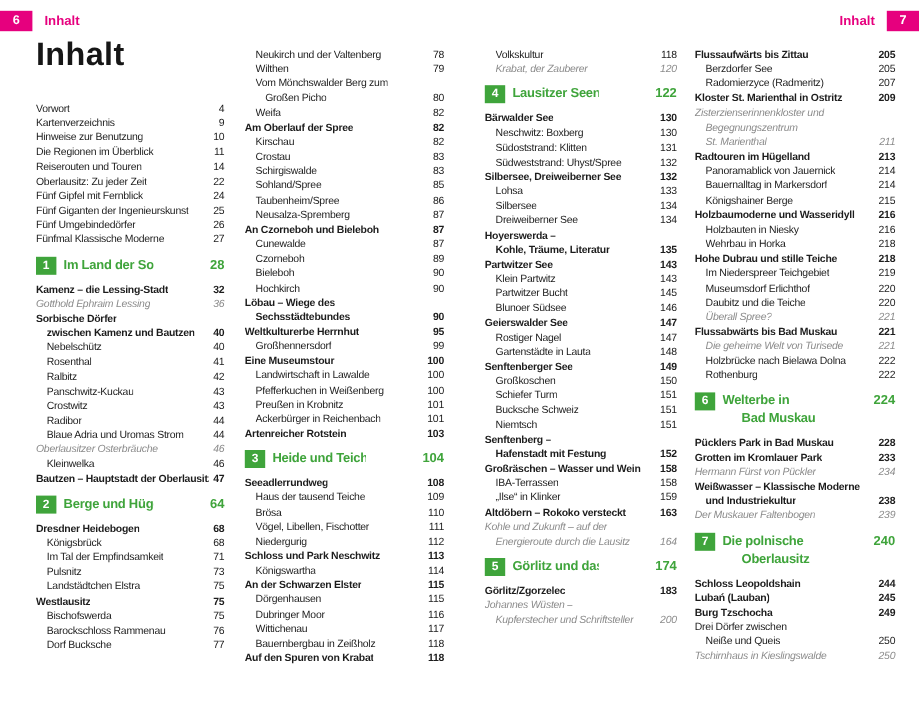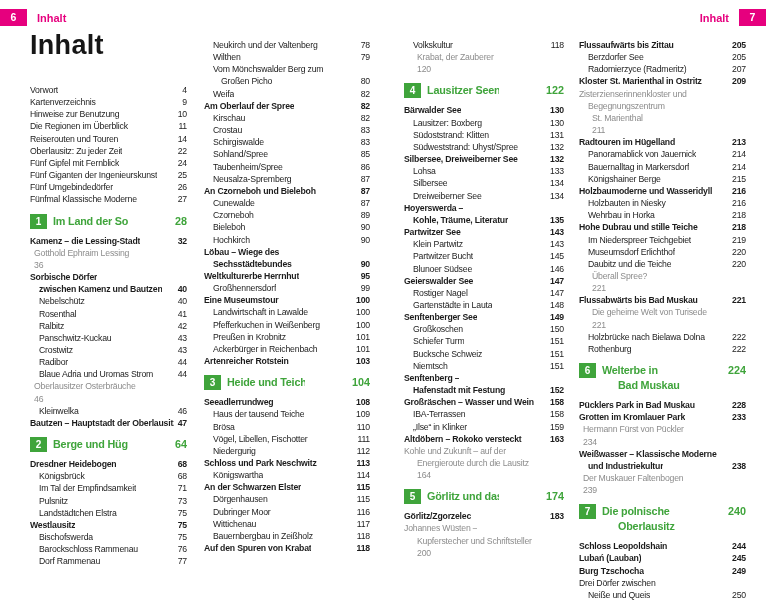--- a/index.html
+++ b/index.html
@@ -30,21 +30,21 @@
   #col3{left:404px;top:39px;width:160px;}
   #col4{left:579px;top:39px;width:167px;}
   
   .row{
     display:flex;justify-content:space-between;align-items:baseline;
     font-size:8.7px;line-height:12.15px;letter-spacing:-.2px;color:#1c1c1c;
   }
   .row .t{white-space:nowrap;overflow:hidden;min-width:0;}
   .row .p{margin-left:4px;flex:none;}
   .row.s-b{font-weight:bold;}
-  .row.s-i{color:#8c8c8c;flex-direction:column;}
+  .row.s-i{font-style:italic;color:#8c8c8c;}
   .row.ind1{padding-left:9px;}
   .row.ind2{padding-left:17px;}
   
   .sec{display:flex;align-items:flex-start;margin:8px 0 6px;}
   .sec .num{
     flex:none;width:17px;height:15px;margin-right:6px;background:#3fa43b;
     color:#fff;font-weight:bold;font-size:10px;line-height:15px;text-align:center;
   }
   .sec .secbody{flex:1;min-width:0;}
   .sec .secline{display:flex;justify-content:space-between;align-items:baseline;gap:43px;}
@@ -208,21 +208,21 @@
       </div>
       <div class="row s-n ind1">
         <span class="t">Bischofswerda</span>
         <span class="p">75</span>
       </div>
       <div class="row s-n ind1">
         <span class="t">Barockschloss Rammenau</span>
         <span class="p">76</span>
       </div>
       <div class="row s-n ind1">
-        <span class="t">Dorf Rammenau</span>
+        <span class="t">Dorf Bucksche</span>
         <span class="p">77</span>
       </div>
     </div>
   <div class="col" id="col2">
       <div class="row s-n ind1">
         <span class="t">Neukirch und der Valtenberg</span>
         <span class="p">78</span>
       </div>
       <div class="row s-n ind1">
         <span class="t">Wilthen</span>
@@ -404,21 +404,21 @@
             <span class="sectitle">Lausitzer Seenland</span>
             <span class="secpage">122</span>
           </span>
         </span>
       </div>
       <div class="row s-b">
         <span class="t">Bärwalder See</span>
         <span class="p">130</span>
       </div>
       <div class="row s-n ind1">
-        <span class="t">Lausitzer: Boxberg</span>
+        <span class="t">Neschwitz: Boxberg</span>
         <span class="p">130</span>
       </div>
       <div class="row s-n ind1">
         <span class="t">Südoststrand: Klitten</span>
         <span class="p">131</span>
       </div>
       <div class="row s-n ind1">
         <span class="t">Südweststrand: Uhyst/Spree</span>
         <span class="p">132</span>
       </div>

